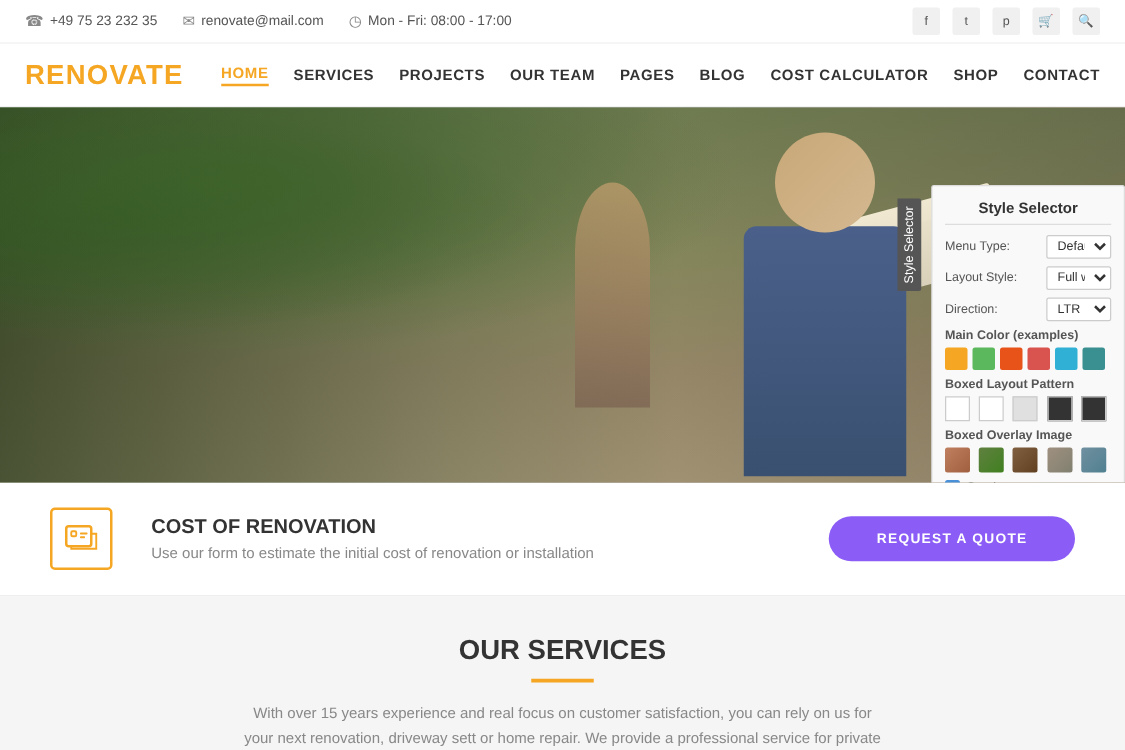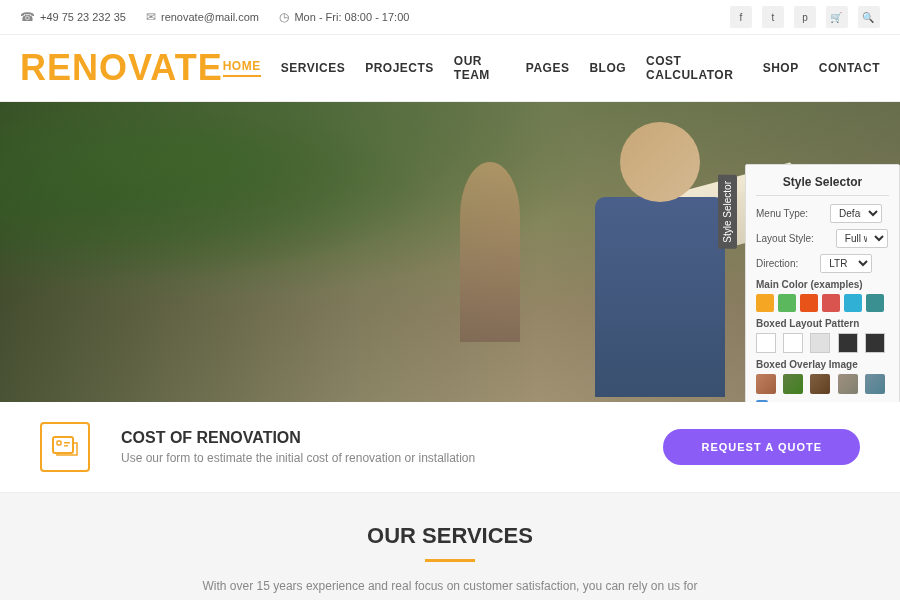--- a/index.html
+++ b/index.html
@@ -29,21 +29,21 @@
     
     .main-nav {
       background: #fff;
       padding: 12px 20px;
       display: flex;
       align-items: center;
       justify-content: space-between;
       border-bottom: 1px solid #eee;
     }
     .logo {
-      font-size: 36px;
+      font-size: 22px;
       font-weight: 900;
       color: #f5a623;
       letter-spacing: 1px;
     }
     .nav-links { display: flex; gap: 20px; align-items: center; }
     .nav-link {
       font-size: 12px;
       font-weight: 600;
       color: #333;
       text-transform: uppercase;
@@ -130,22 +130,22 @@
       font-weight: 700;
       color: #333;
       margin-bottom: 8px;
       text-align: center;
       border-bottom: 1px solid #ddd;
       padding-bottom: 6px;
     }
     .selector-row {
       display: flex;
       align-items: center;
+      justify-content: space-between;
       margin-bottom: 6px;
-      gap: 22px;
     }
     .selector-label { font-size: 10px; color: #555; }
     .selector-dropdown {
       font-size: 10px;
       border: 1px solid #ccc;
       padding: 2px 4px;
       border-radius: 2px;
       background: #fff;
       color: #333;
       width: 52px;

